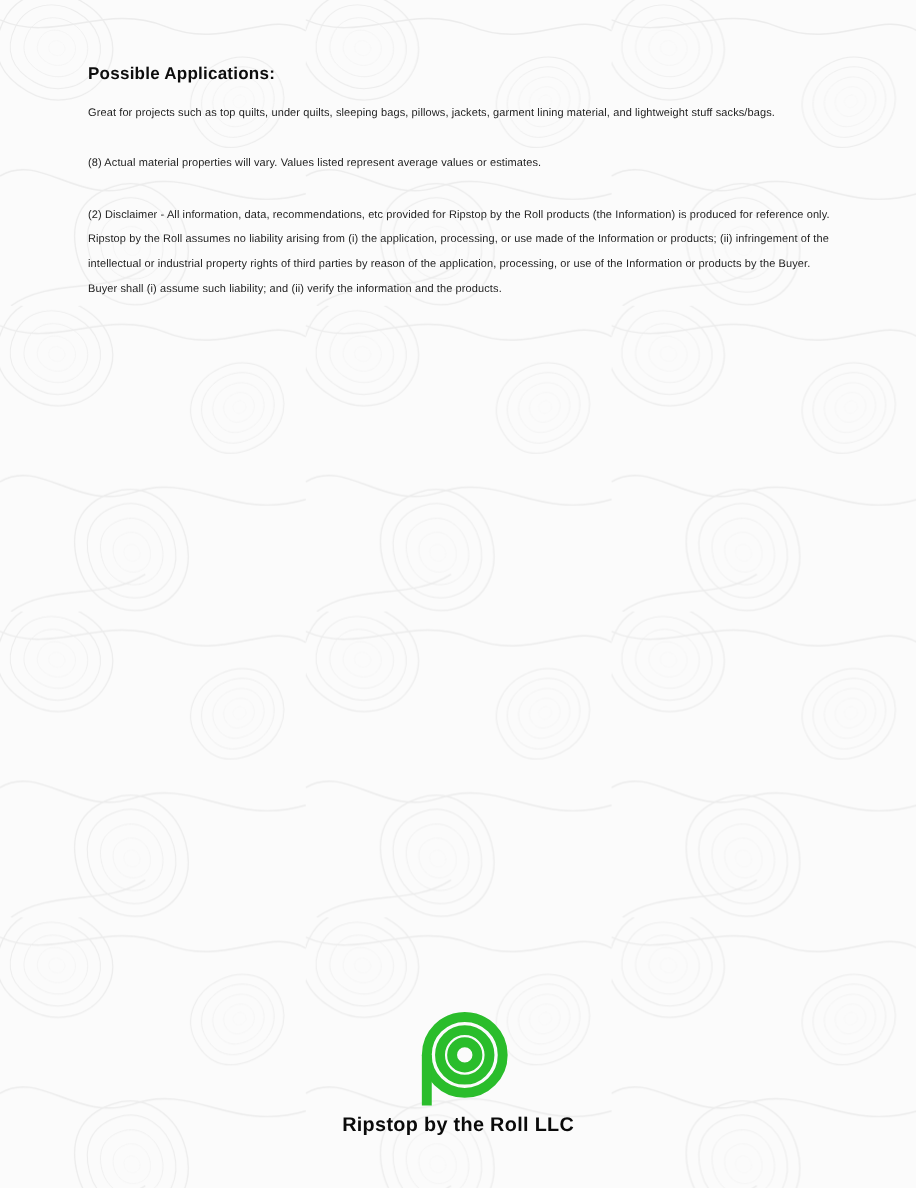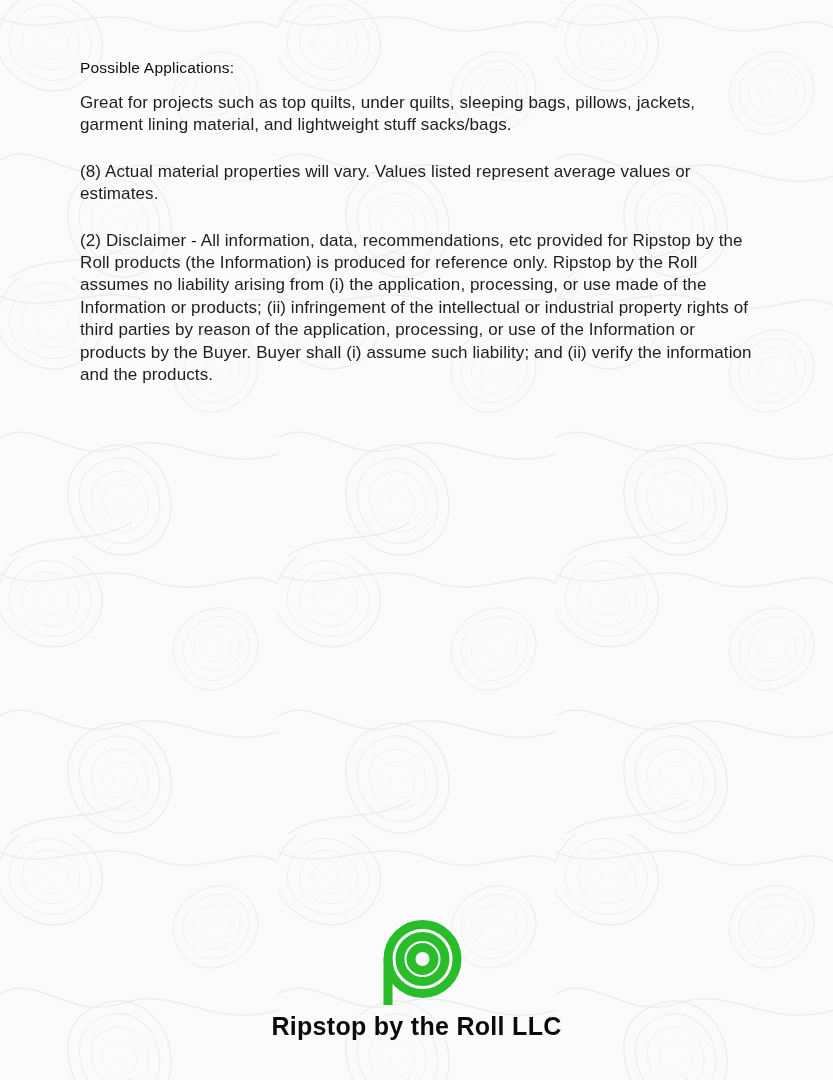--- a/index.html
+++ b/index.html
@@ -20,47 +20,47 @@
   .content {
     position: absolute;
     left: 80px;
     top: 58px;
     width: 676px;
     color: #1c1c1c;
     z-index: 2;
   }
   .heading {
     font-size: 15.5px;
-    font-weight: 400;
+    font-weight: 700;
     color: #0d0d0d;
     letter-spacing: 0.2px;
     margin: 0 0 15px 0;
     line-height: 19px;
   }
   .body-paragraph {
-    font-size: 17px;
+    font-size: 10px;
     line-height: 22.4px;
     letter-spacing: 0.1px;
     margin: 0 0 24px 0;
     color: #1d1d1d;
   }
   .footer-logo {
     position: absolute;
     top: 920px;
     left: 50%;
     transform: translateX(-50%);
     z-index: 2;
   }
   .company-name {
     position: absolute;
     top: 1012px;
     left: 0;
     width: 100%;
     text-align: center;
-    font-size: 25px;
+    font-size: 18px;
     font-weight: 700;
     letter-spacing: 0.3px;
     color: #0a0a0a;
     z-index: 2;
   }
 </style>
 </head>
 <body>
 
 <div class="page">

